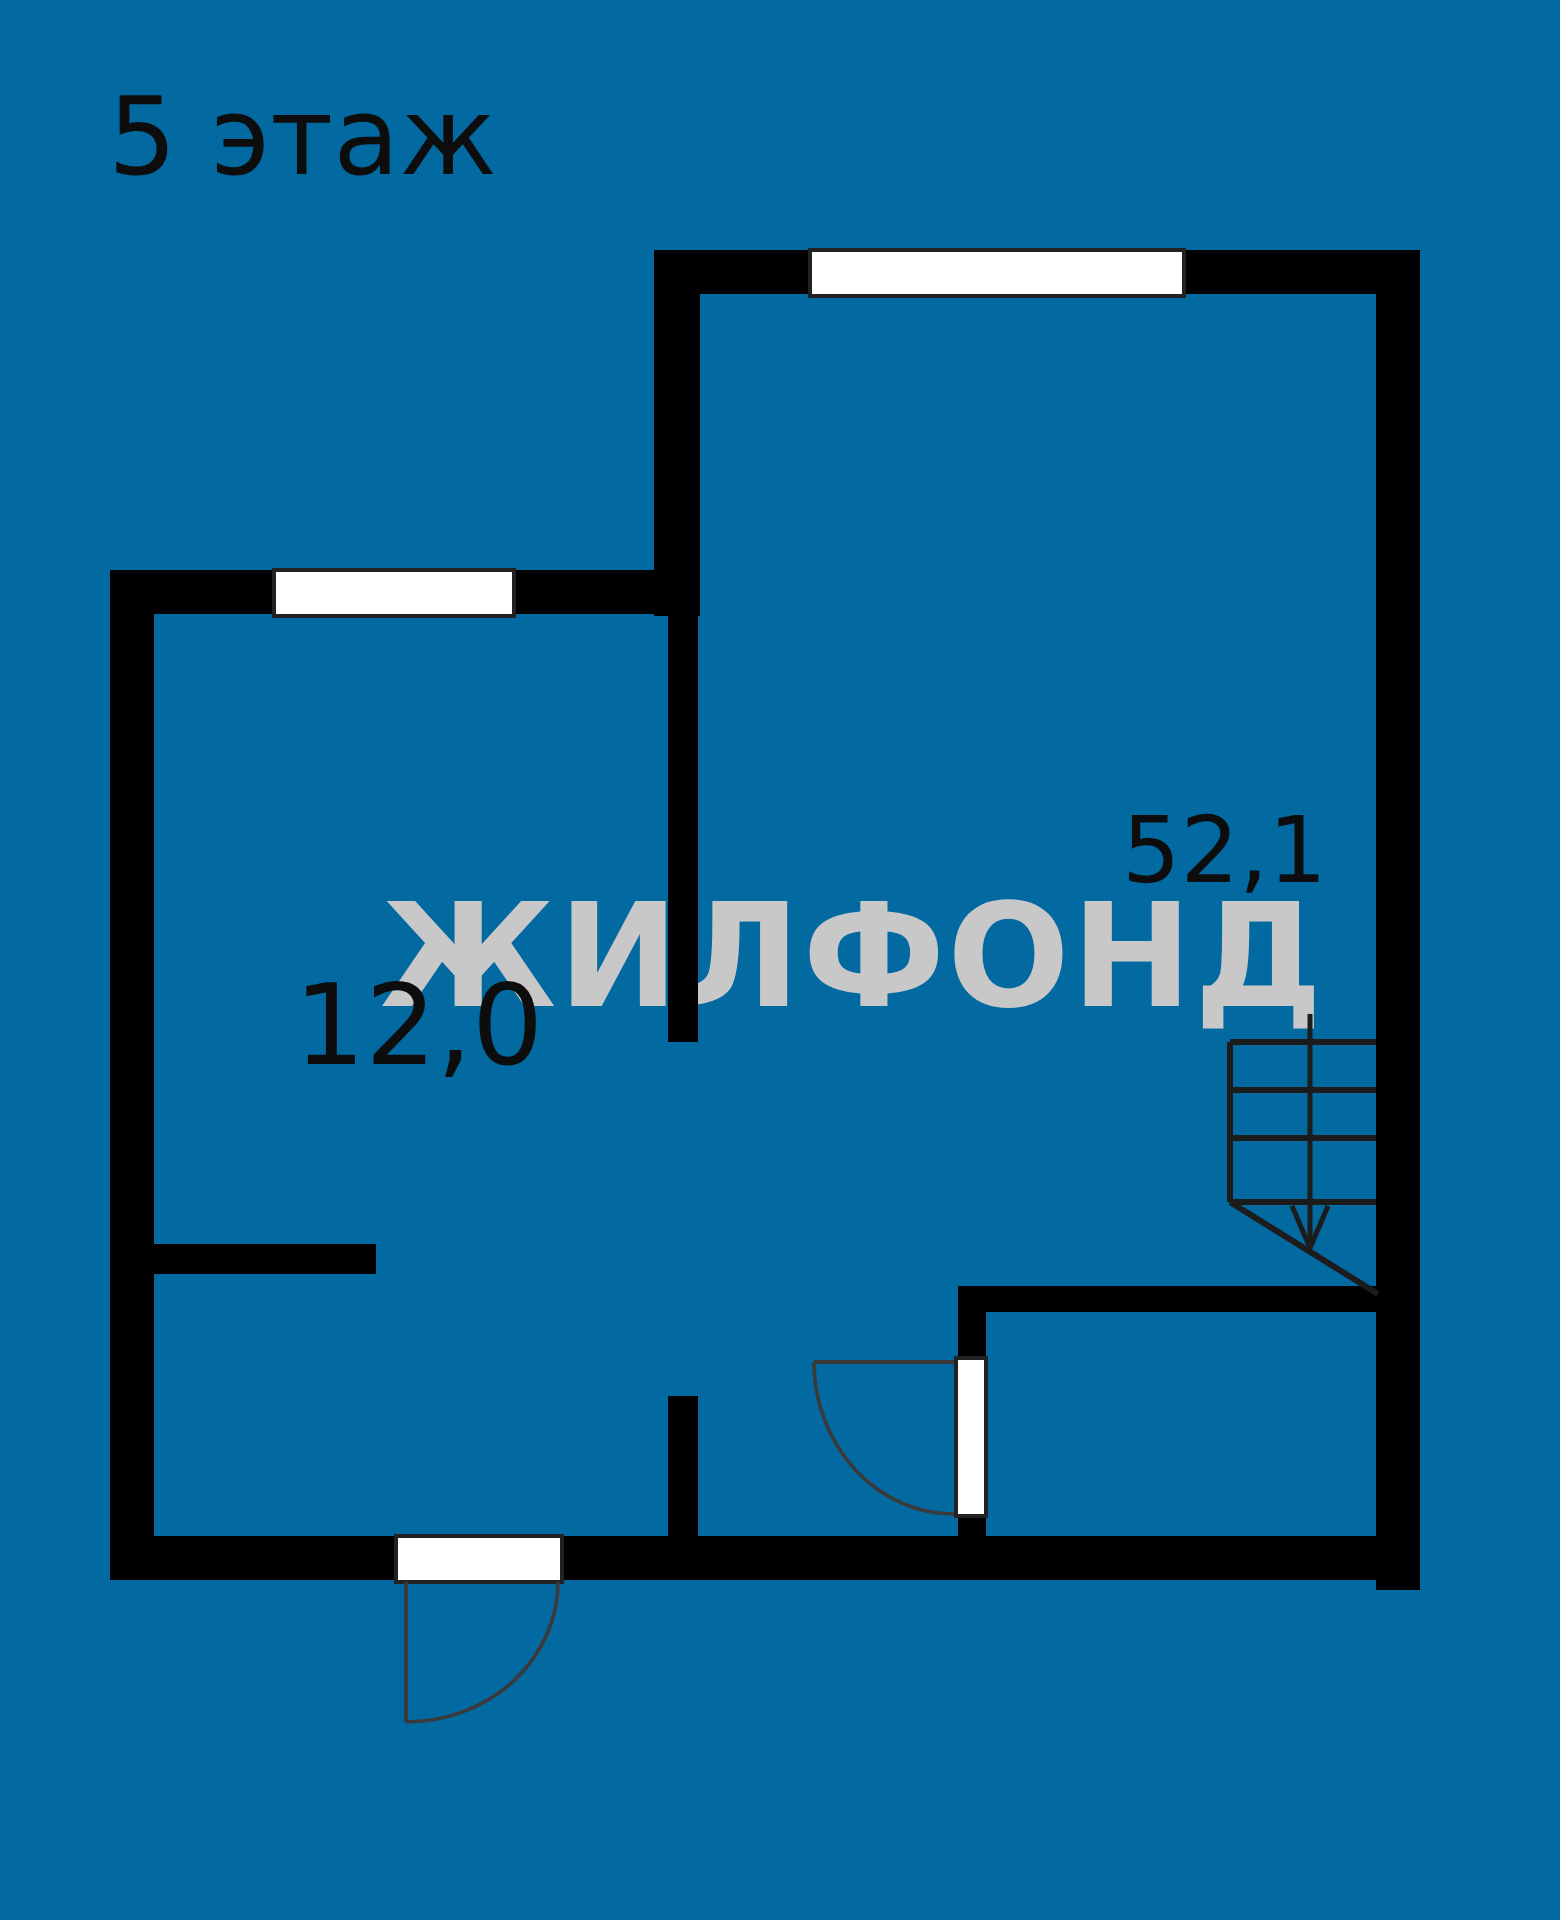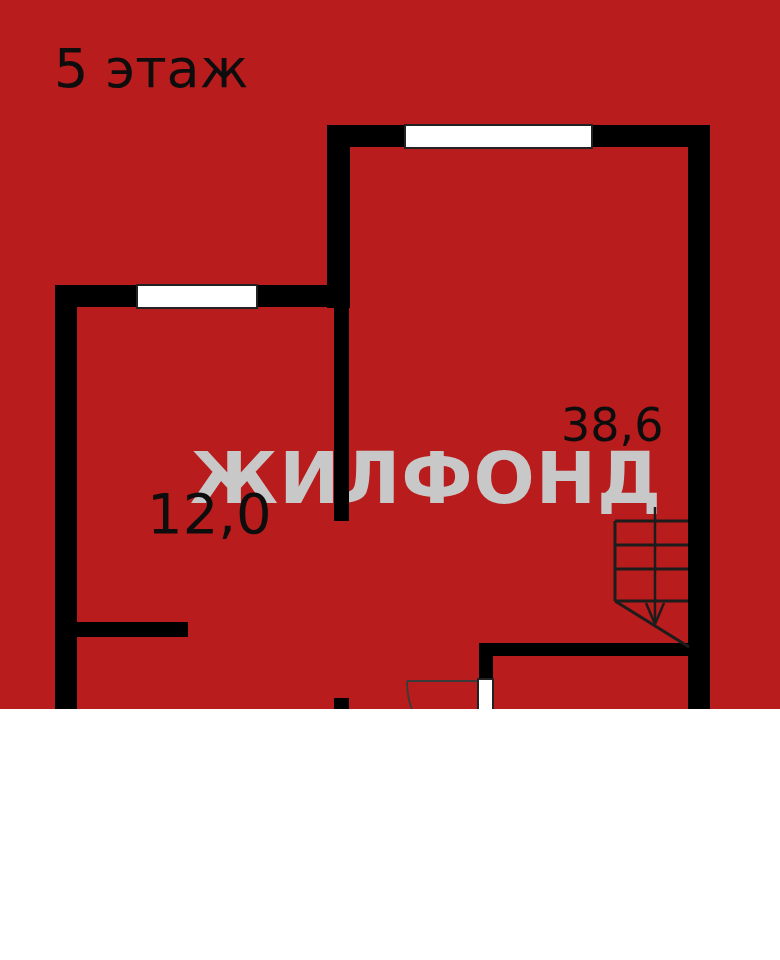--- a/index.html
+++ b/index.html
@@ -3,22 +3,22 @@
 <meta charset="utf-8">
 <style>
   html, body {
     margin: 0;
     padding: 0;
     background: #ffffff;
   }
   #stage {
     position: relative;
     width: 780px;
-    height: 709px;
-    background: #b91c1c;
+    height: 960px;
+    background: #0369a1;
     overflow: hidden;
     font-family: "DejaVu Sans", "Liberation Sans", sans-serif;
   }
   .txt {
     position: absolute;
     color: #0d0d0d;
     line-height: 1;
     white-space: nowrap;
     z-index: 5;
   }
@@ -91,21 +91,21 @@
   }
 </style>
 </head>
 <body>
 
 <div id="stage">
 
   <div id="title" class="txt">5 этаж</div>
   <div id="watermark">ЖИЛФОНД</div>
   <div id="area-small" class="txt">12,0</div>
-  <div id="area-large" class="txt">38,6</div>
+  <div id="area-large" class="txt">52,1</div>
 
   <div id="w-top-upper" class="wall"></div>
   <div id="w-mid-vert" class="wall"></div>
   <div id="w-top-left" class="wall"></div>
   <div id="w-left" class="wall"></div>
   <div id="w-right" class="wall"></div>
   <div id="w-bottom" class="wall"></div>
 
   <div id="w-int-a" class="wall"></div>
   <div id="w-int-b" class="wall"></div>

